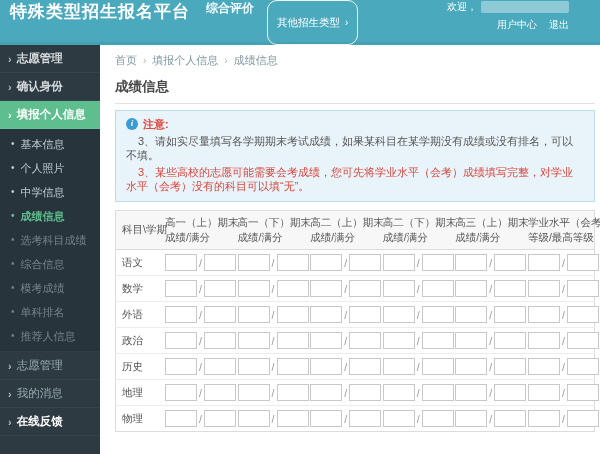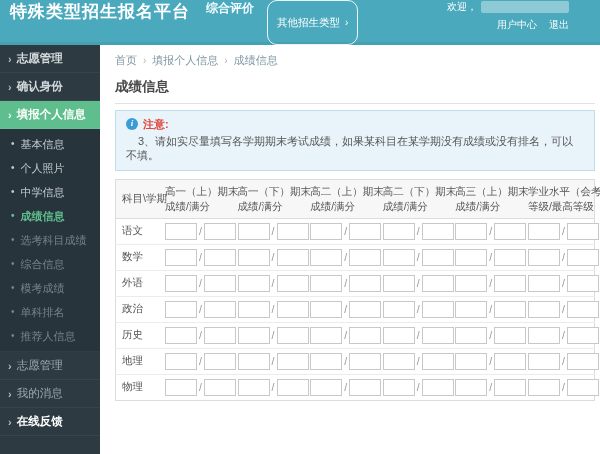--- a/index.html
+++ b/index.html
@@ -193,20 +193,21 @@
     <div class="page-title">成绩信息</div>
     <hr class="title-rule">
 
     <div class="notice">
       <div class="notice-head">
         <span class="info-ico">i</span>
         <span>注意:</span>
       </div>
       <div id="notice-items">
           <div class="notice-item">3、请如实尽量填写各学期期末考试成绩，如果某科目在某学期没有成绩或没有排名，可以不填。</div>
+          <div class="notice-item hl">3、某些高校的志愿可能需要会考成绩，您可先将学业水平（会考）成绩填写完整，对学业水平（会考）没有的科目可以填“无”。</div>
         </div>
     </div>
 
     <table class="score-table">
       <thead>
         <tr id="thead-row">
             <th class="col-subj">
               <div>科目\学期</div>
             </th>
             <th>

